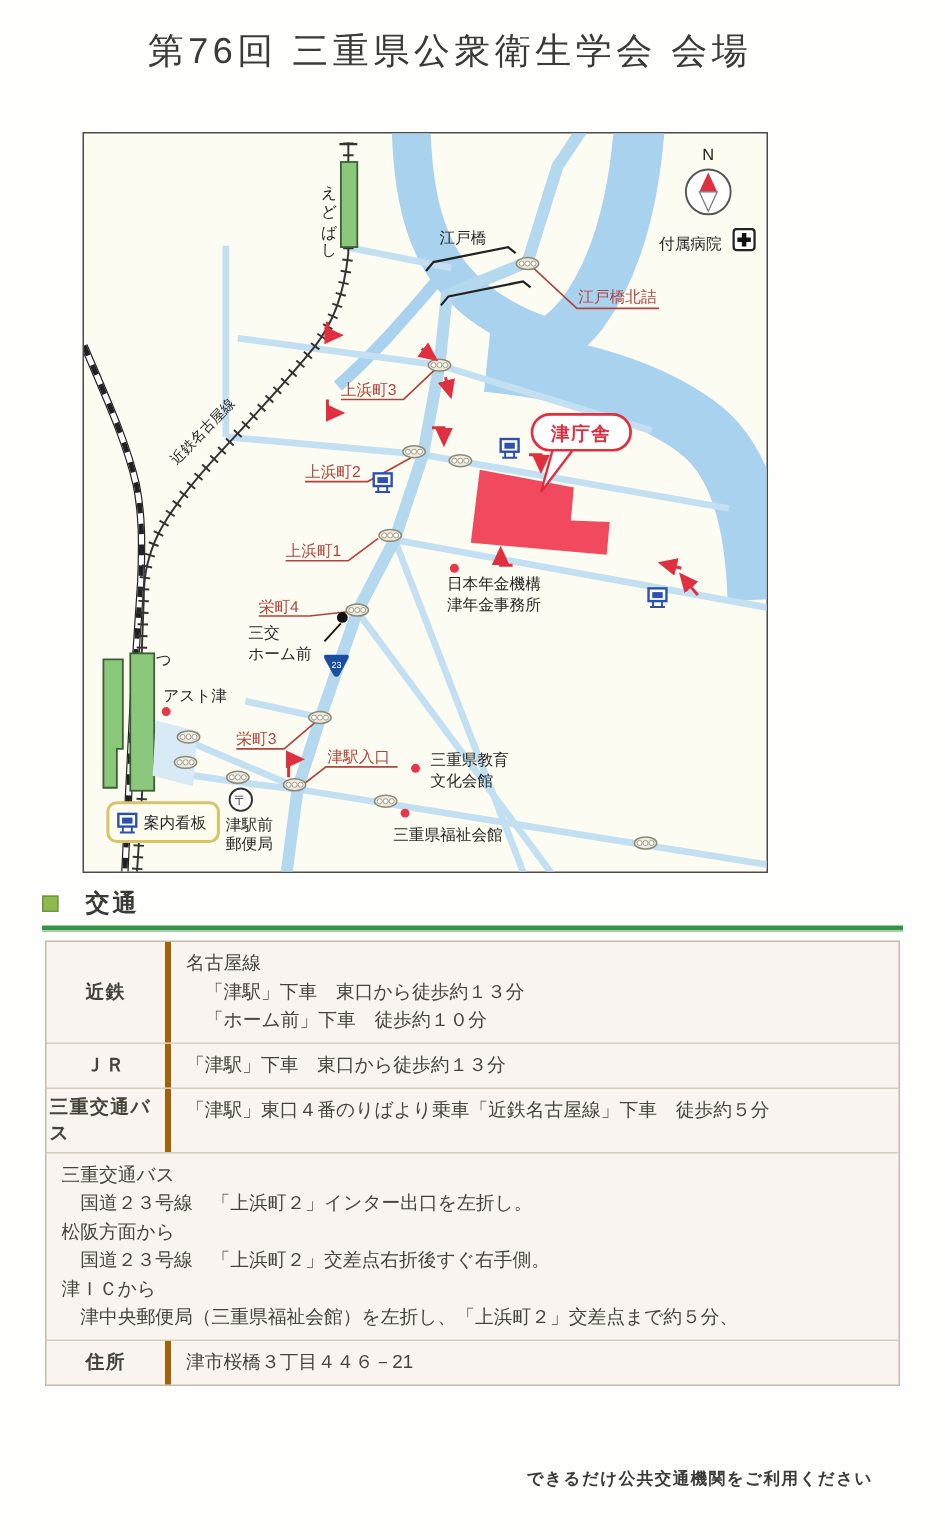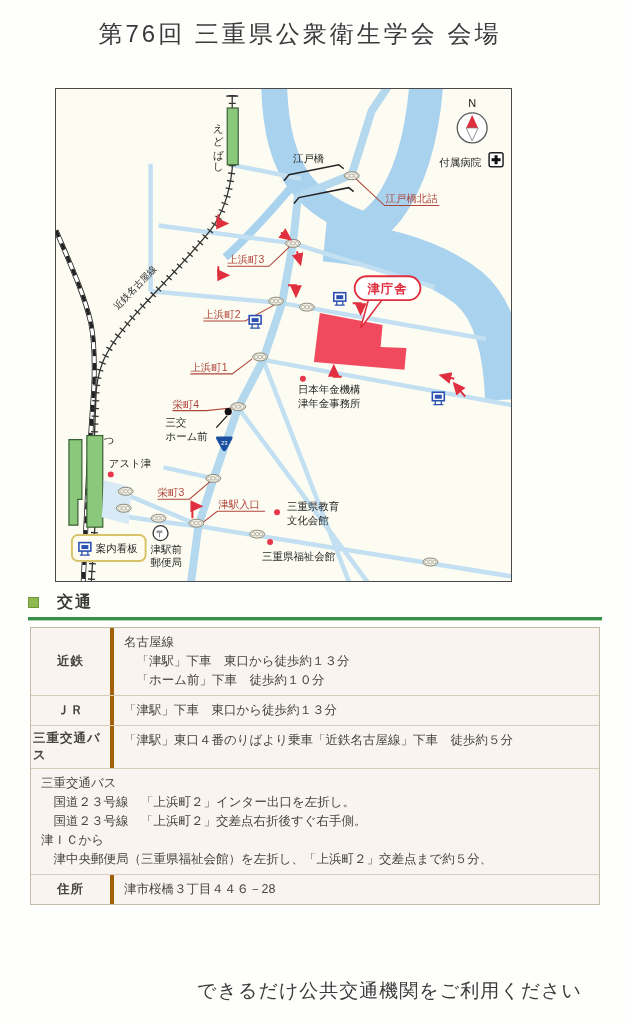--- a/index.html
+++ b/index.html
@@ -15,21 +15,21 @@
   .sec-title{font-size:16px;font-weight:bold;color:#3b3b35;letter-spacing:2px;margin-left:12px;}
   .sec-rule{position:absolute;left:28px;top:617px;width:574px;height:3px;background:#38914b;border-bottom:1px solid #a9d3ae;}
   .ttable{position:absolute;left:30px;top:627px;width:570px;background:#f9f4f0;
           border:1px solid #c6bcab;box-sizing:border-box;font-size:12.5px;color:#45443c;}
   .trow{display:flex;border-top:1px solid #d6cdbc;}
   .trow:first-child{border-top:none;}
   .th{width:83px;min-width:83px;display:flex;align-items:center;justify-content:center;
       border-right:4px solid #a16207;font-weight:bold;letter-spacing:1px;padding:4px 2px;box-sizing:border-box;}
   .td{flex:1;padding:5px 10px;box-sizing:border-box;}
   .td div{line-height:19px;white-space:pre-wrap;}
-  .footnote{position:absolute;right:48px;top:978px;font-size:19px;color:#3a3a3a;letter-spacing:1px;}
+  .footnote{position:absolute;right:48px;top:978px;font-size:11px;color:#3a3a3a;letter-spacing:1px;font-weight:bold;}
   text{font-family:"Liberation Sans","DejaVu Sans",sans-serif;}
   .lbl-red{fill:#b0443a;font-size:10.5px;}
   .lbl-blk{fill:#262626;font-size:10.5px;}
   .lbl-sm{fill:#262626;font-size:9.5px;}
   .venue-txt{fill:#e02e3f;font-size:12.5px;font-weight:bold;letter-spacing:1px;}
 </style>
 </head>
 <body>
 
 <div class="page">
@@ -245,28 +245,29 @@
     <div class="trow">
       <div class="th">三重交通バス</div>
       <div class="td">
         <div>「津駅」東口４番のりばより乗車「近鉄名古屋線」下車　徒歩約５分</div>
       </div>
     </div>
     <div class="trow">
       <div class="td">
         <div>三重交通バス</div>
         <div>　国道２３号線　「上浜町２」インター出口を左折し。</div>
+        <div>松阪方面から</div>
         <div>　国道２３号線　「上浜町２」交差点右折後すぐ右手側。</div>
         <div>津ＩＣから</div>
         <div>　津中央郵便局（三重県福祉会館）を左折し、「上浜町２」交差点まで約５分、</div>
       </div>
     </div>
     <div class="trow">
       <div class="th">住所</div>
       <div class="td">
-        <div>津市桜橋３丁目４４６－28</div>
+        <div>津市桜橋３丁目４４６－21</div>
       </div>
     </div>
   </div>
 
   <div class="footnote">できるだけ公共交通機関をご利用ください</div>
 
 </div>
 
 </body></html>

